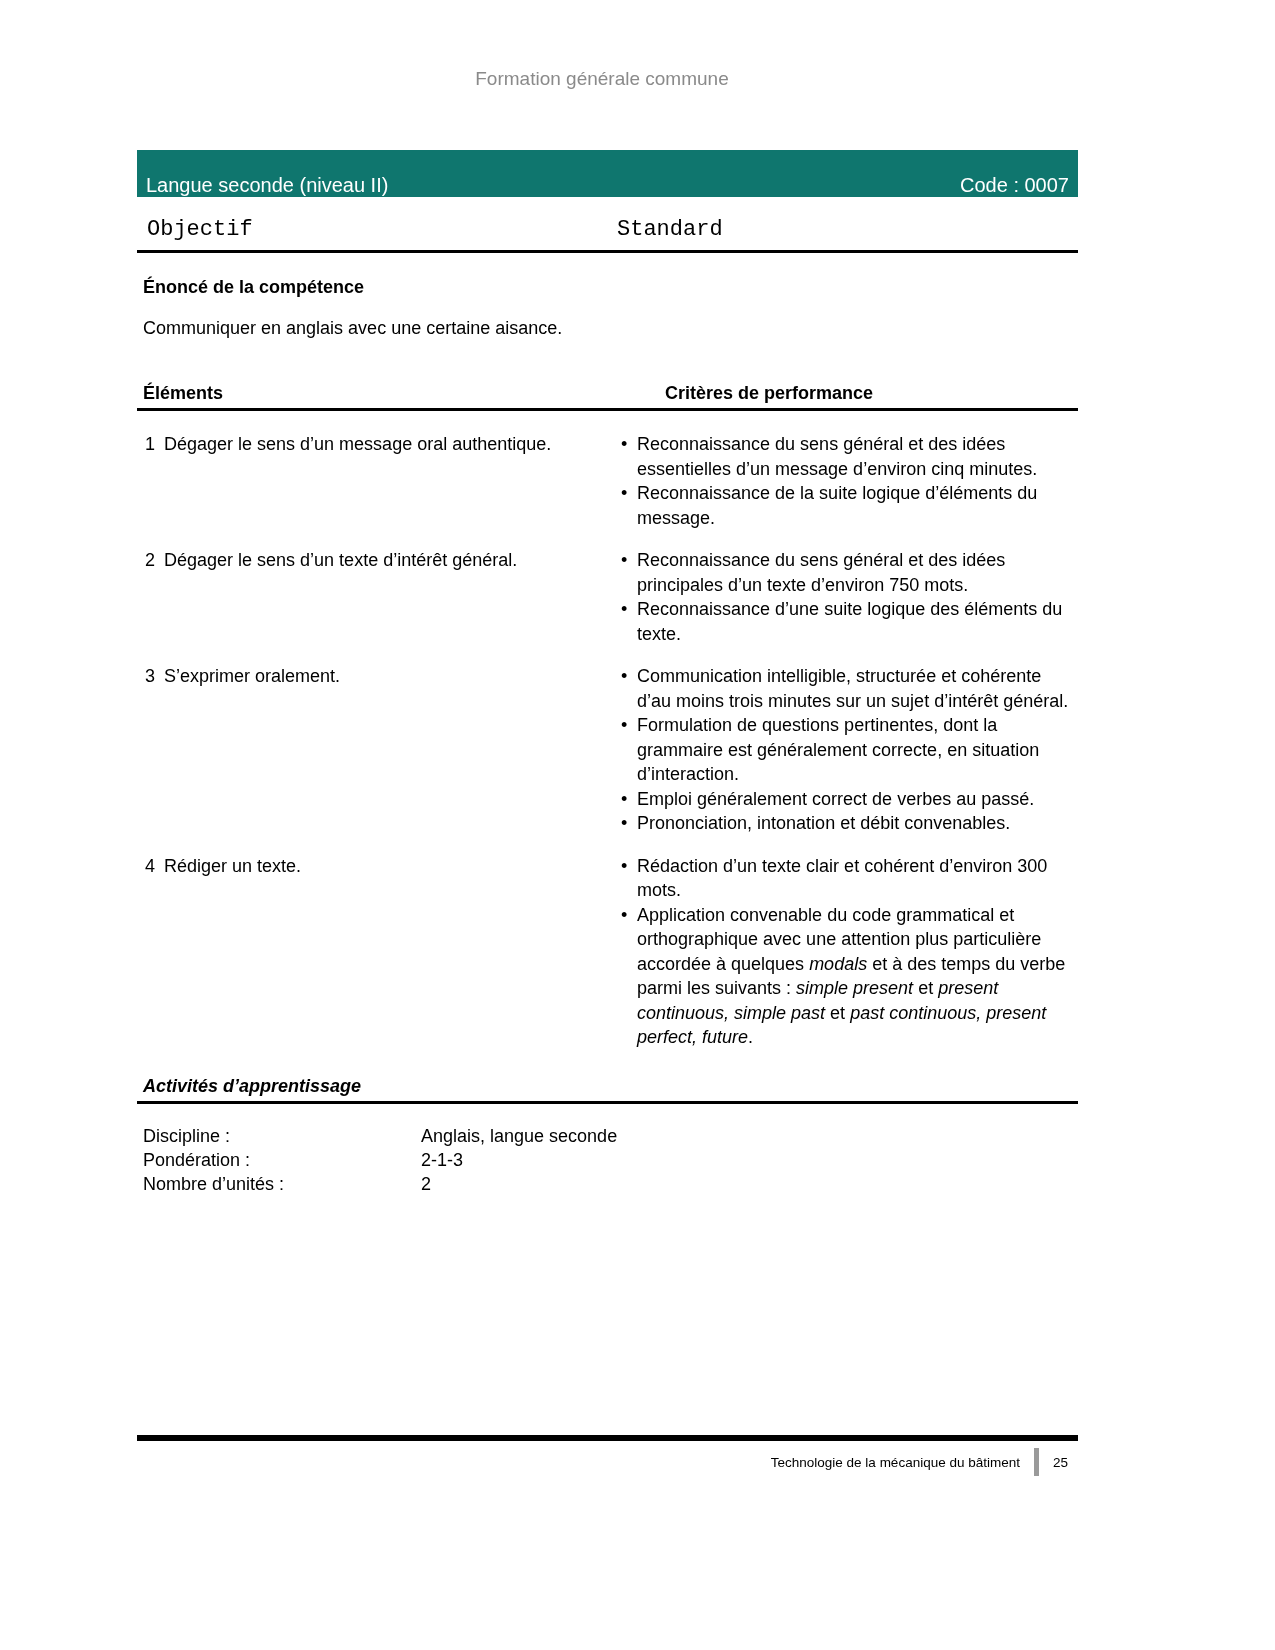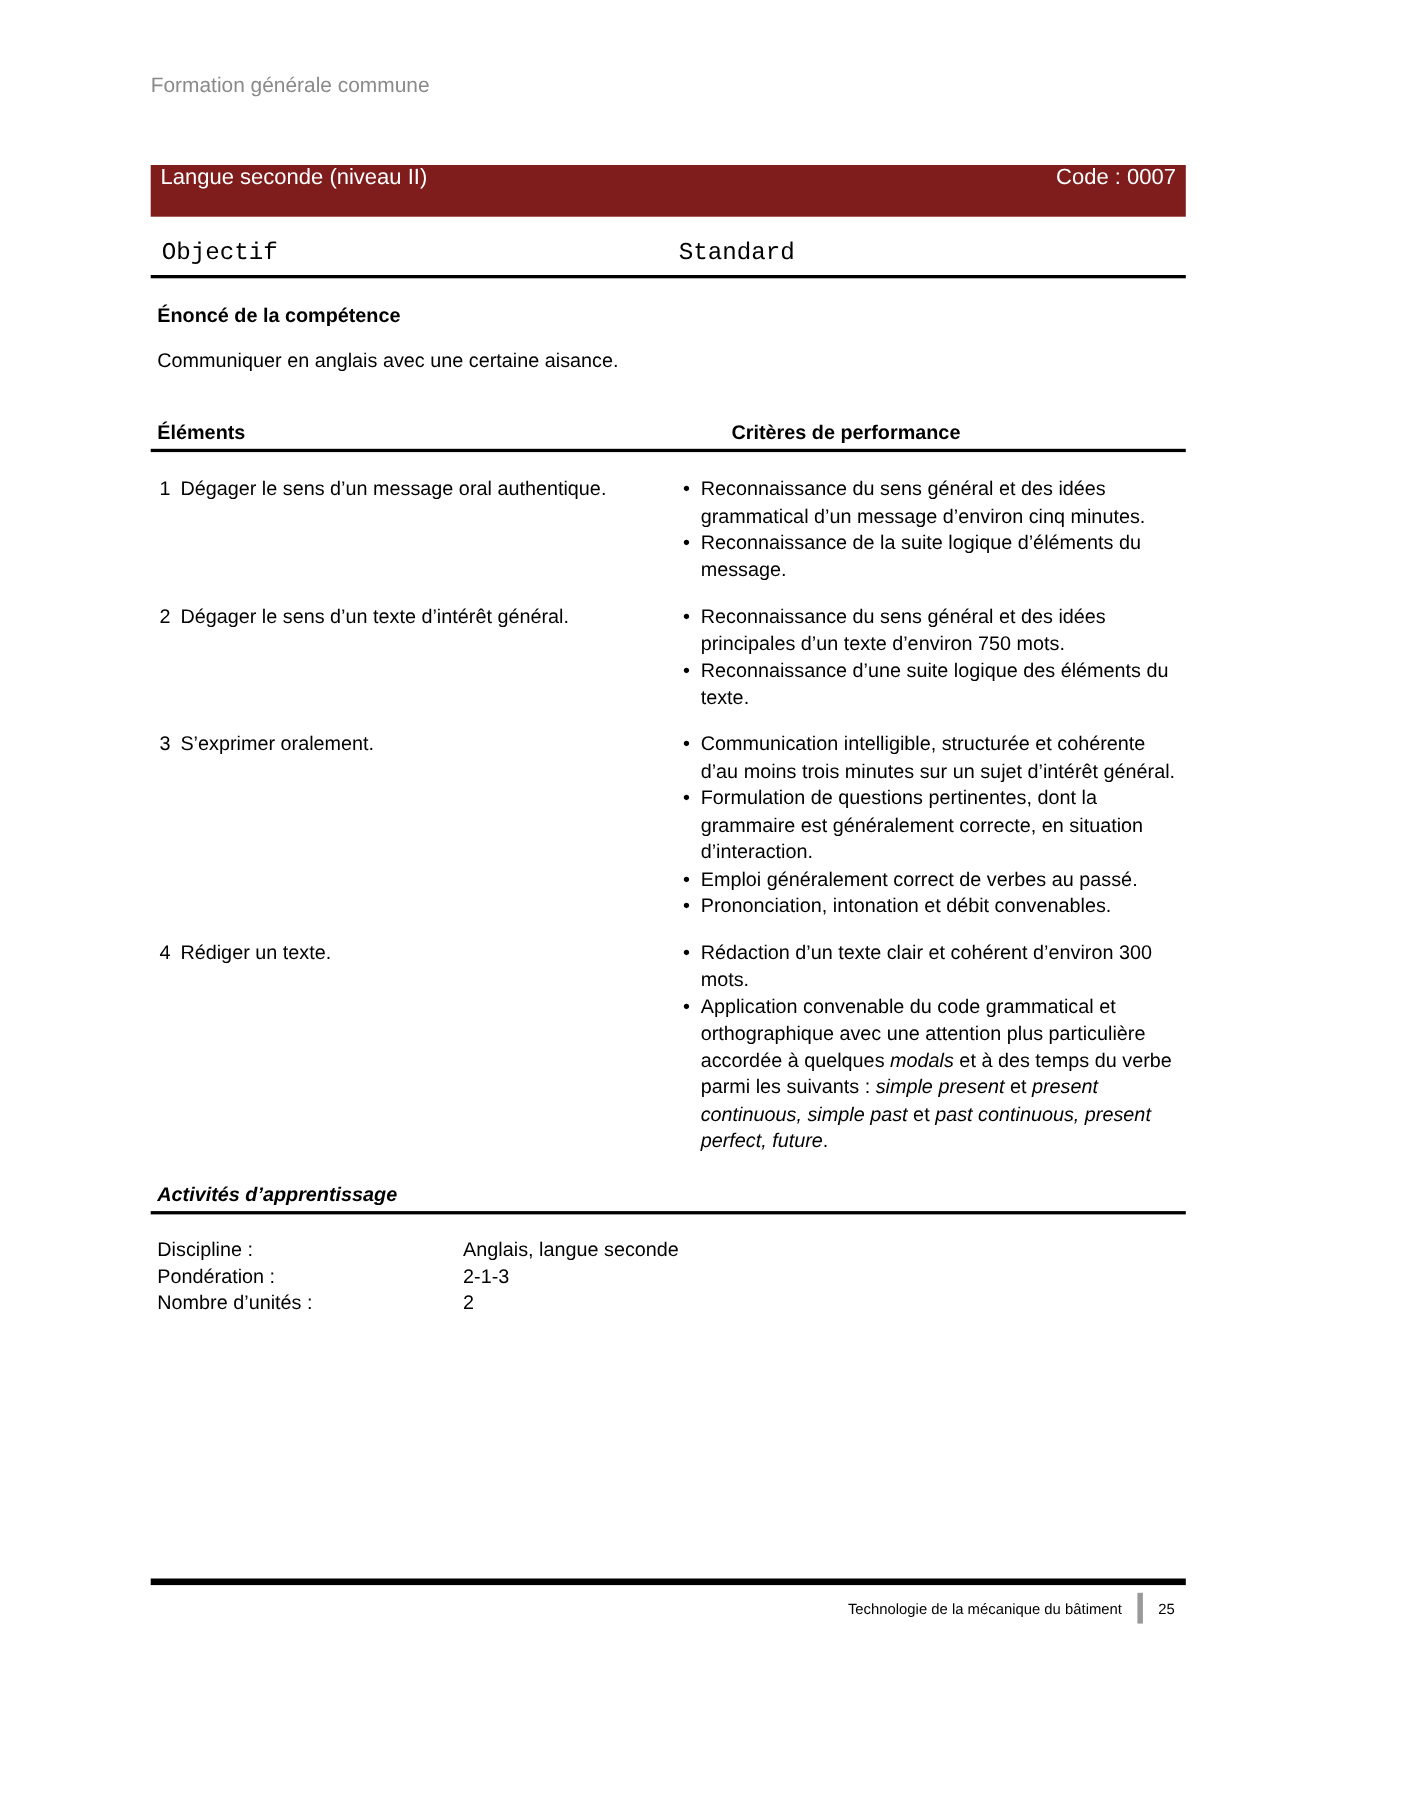--- a/index.html
+++ b/index.html
@@ -3,26 +3,26 @@
 <meta charset="utf-8">
 <style>
   * { margin:0; padding:0; box-sizing:border-box; }
   html,body { background:#ffffff; }
   body {
     width:1275px; height:1650px; position:relative; overflow:hidden;
     font-family:"Liberation Sans", sans-serif; color:#000;
   }
   .content { position:absolute; left:137px; top:0; width:941px; }
   .header-right {
-    margin-top:68px; text-align:left; padding-right:11px;
+    margin-top:68px; text-align:center; padding-right:11px;
     font-size:19px; color:#8a8a8a;
   }
   .banner {
-    margin-top:60px; height:47px; background:#7f1d1d; color:#fff;
-    display:flex; align-items:flex-start; justify-content:space-between;
+    margin-top:60px; height:47px; background:#0f766e; color:#fff;
+    display:flex; align-items:flex-end; justify-content:space-between;
     padding:0 9px; font-size:20px;
   }
   .mono-row {
     margin-top:20px; position:relative; height:28px;
     font-family:"Liberation Mono","DejaVu Sans Mono",monospace; font-size:22px;
   }
   .mono-objectif { position:absolute; left:10px; top:0; }
   .mono-standard { position:absolute; left:480px; top:0;text-align:right; }
   .rule { border-top:3px solid #000; }
   .rule-top { margin-top:5px; }
@@ -84,21 +84,21 @@
     </div>
     <div class="rule rule-head"></div>
 
     <div id="rows">
         <div class="t-row">
           <div class="el-cell">
             <div class="el-num">1</div>
             <div class="el-text">Dégager le sens d’un message oral authentique.</div>
           </div>
           <div class="cr-cell">
-            <div class="cr-item"><span class="bullet">•</span><span>Reconnaissance du sens général et des idées grammatical d’un message d’environ cinq minutes.</span></div>
+            <div class="cr-item"><span class="bullet">•</span><span>Reconnaissance du sens général et des idées essentielles d’un message d’environ cinq minutes.</span></div>
             <div class="cr-item"><span class="bullet">•</span><span>Reconnaissance de la suite logique d’éléments du message.</span></div>
           </div>
         </div>
         <div class="t-row">
           <div class="el-cell">
             <div class="el-num">2</div>
             <div class="el-text">Dégager le sens d’un texte d’intérêt général.</div>
           </div>
           <div class="cr-cell">
             <div class="cr-item"><span class="bullet">•</span><span>Reconnaissance du sens général et des idées principales d’un texte d’environ 750 mots.</span></div>

